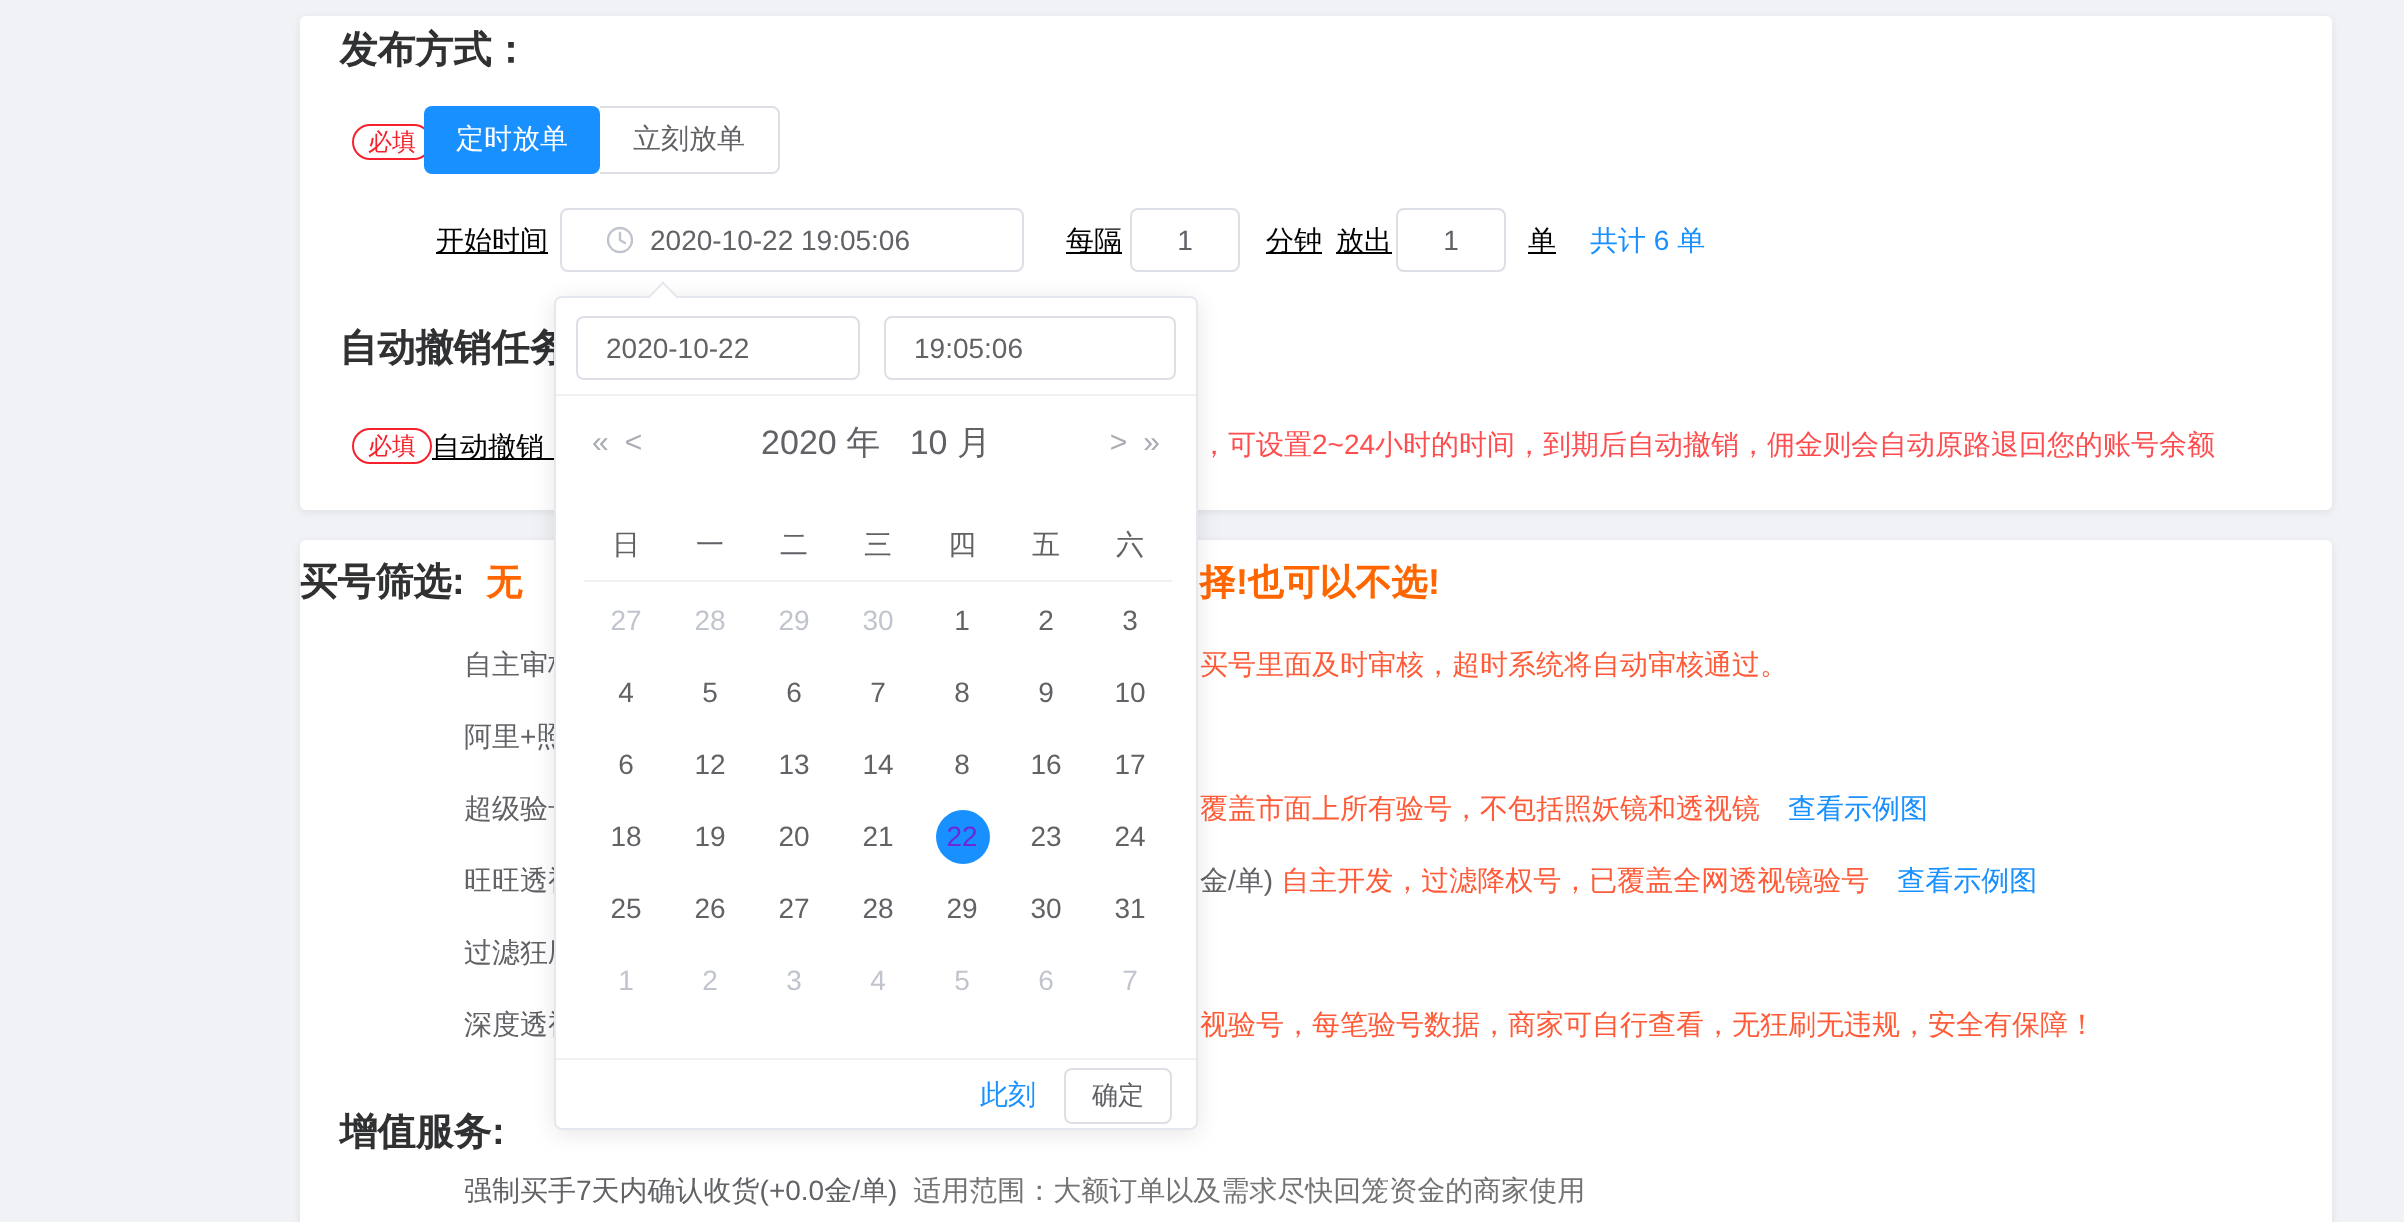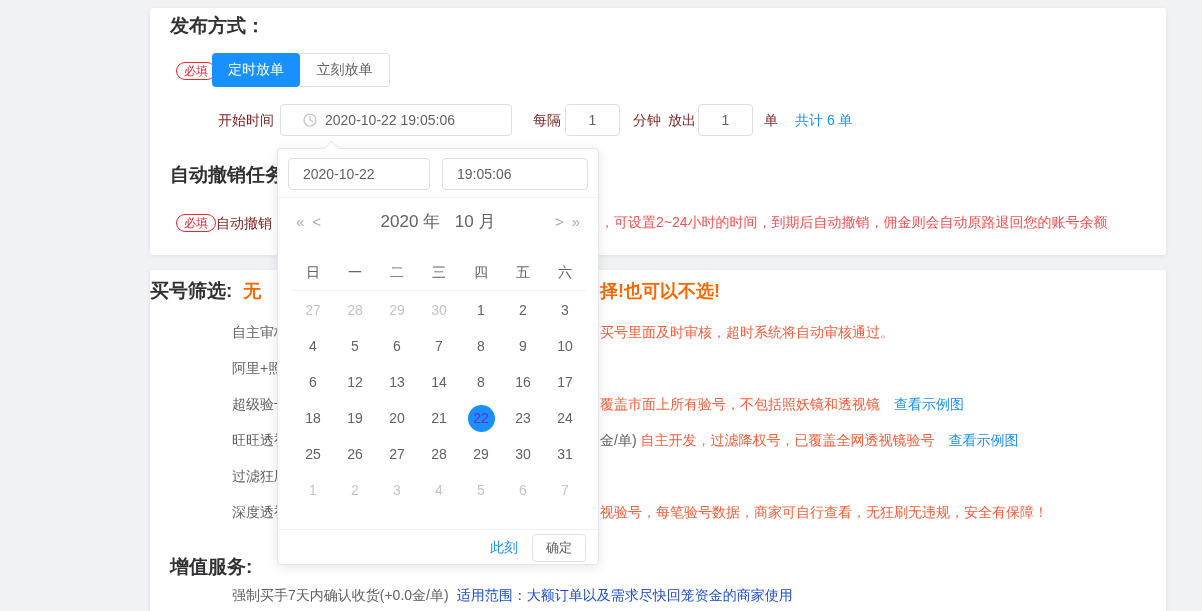--- a/index.html
+++ b/index.html
@@ -23,38 +23,38 @@
 
   .req-badge { position:absolute; height:18px; line-height:16px; padding:0 7px; font-size:12px;
                color:#f5222d; border:1px solid #f5222d; border-radius:9px; background:#fff; }
 
   .tabgroup { position:absolute; display:flex; }
   .tab { height:34px; font-size:14px; cursor:pointer; font-family:inherit; }
   .tab.active { width:88px; background:#1890ff; color:#fff; border:none; border-radius:4px; position:relative; z-index:1; }
   .tab.plain  { width:90px; background:#fff; color:#606266; border:1px solid #dcdfe6; border-left:none;
                 border-radius:0 4px 4px 0; }
 
-  .lbl { position:absolute; height:32px; line-height:32px; color:#7f1d1d; white-space:nowrap; }
+  .lbl { position:absolute; height:32px; line-height:32px; color:#000000; white-space:nowrap;text-decoration:underline; }
   .inputbox { position:absolute; height:32px; border:1px solid #dcdfe6; border-radius:4px; background:#fff;
               display:flex; align-items:center; padding:0 22px; color:#606266; }
   .inputbox.center { justify-content:center; padding:0; }
   .clock { width:14px; height:14px; margin-right:8px; flex:none; }
   .blue-link { position:absolute; height:32px; line-height:32px; color:#1890ff; cursor:pointer; white-space:nowrap; }
 
   .note-red   { color:#ff4d4f; }
   .row-line   { position:absolute; left:0; right:0; height:20px; line-height:20px; white-space:nowrap; }
   .row-label  { position:absolute; left:82px; color:#606266; }
   .row-parts  { position:absolute; left:450px; }
   .abs-note   { position:absolute; left:450px; }
   .pt-note  { color:#ff5b38; }
   .pt-plain { color:#606266; }
   .pt-link  { color:#1890ff; margin-left:14px; cursor:pointer; }
   .pt-note + .pt-note, .pt-plain + .pt-note { margin-left:4px; }
   span:empty { display:none; }
-  .addon-note { color:#1d4ed8; margin-left:8px;text-align:center; }
+  .addon-note { color:#737373; margin-left:8px;text-align:center; }
 
   
   .popup { position:absolute; left:277px; top:148px; width:322px; height:417px; background:#fff;
            border:1px solid #e4e7ed; border-radius:4px; box-shadow:0 2px 12px rgba(0,0,0,.1); z-index:10; }
   .popup-arrow { position:absolute; top:-6px; left:48px; width:11px; height:11px; background:#fff;
                  border-left:1px solid #e4e7ed; border-top:1px solid #e4e7ed; transform:rotate(45deg); }
   .pk-input { position:absolute; top:9px; height:32px; border:1px solid #dcdfe6; border-radius:4px;
               line-height:30px; padding:0 14px; color:#606266; background:#fff; }
   .pk-date  { left:10px;  width:142px; }
   .pk-time  { left:164px; width:146px; }

